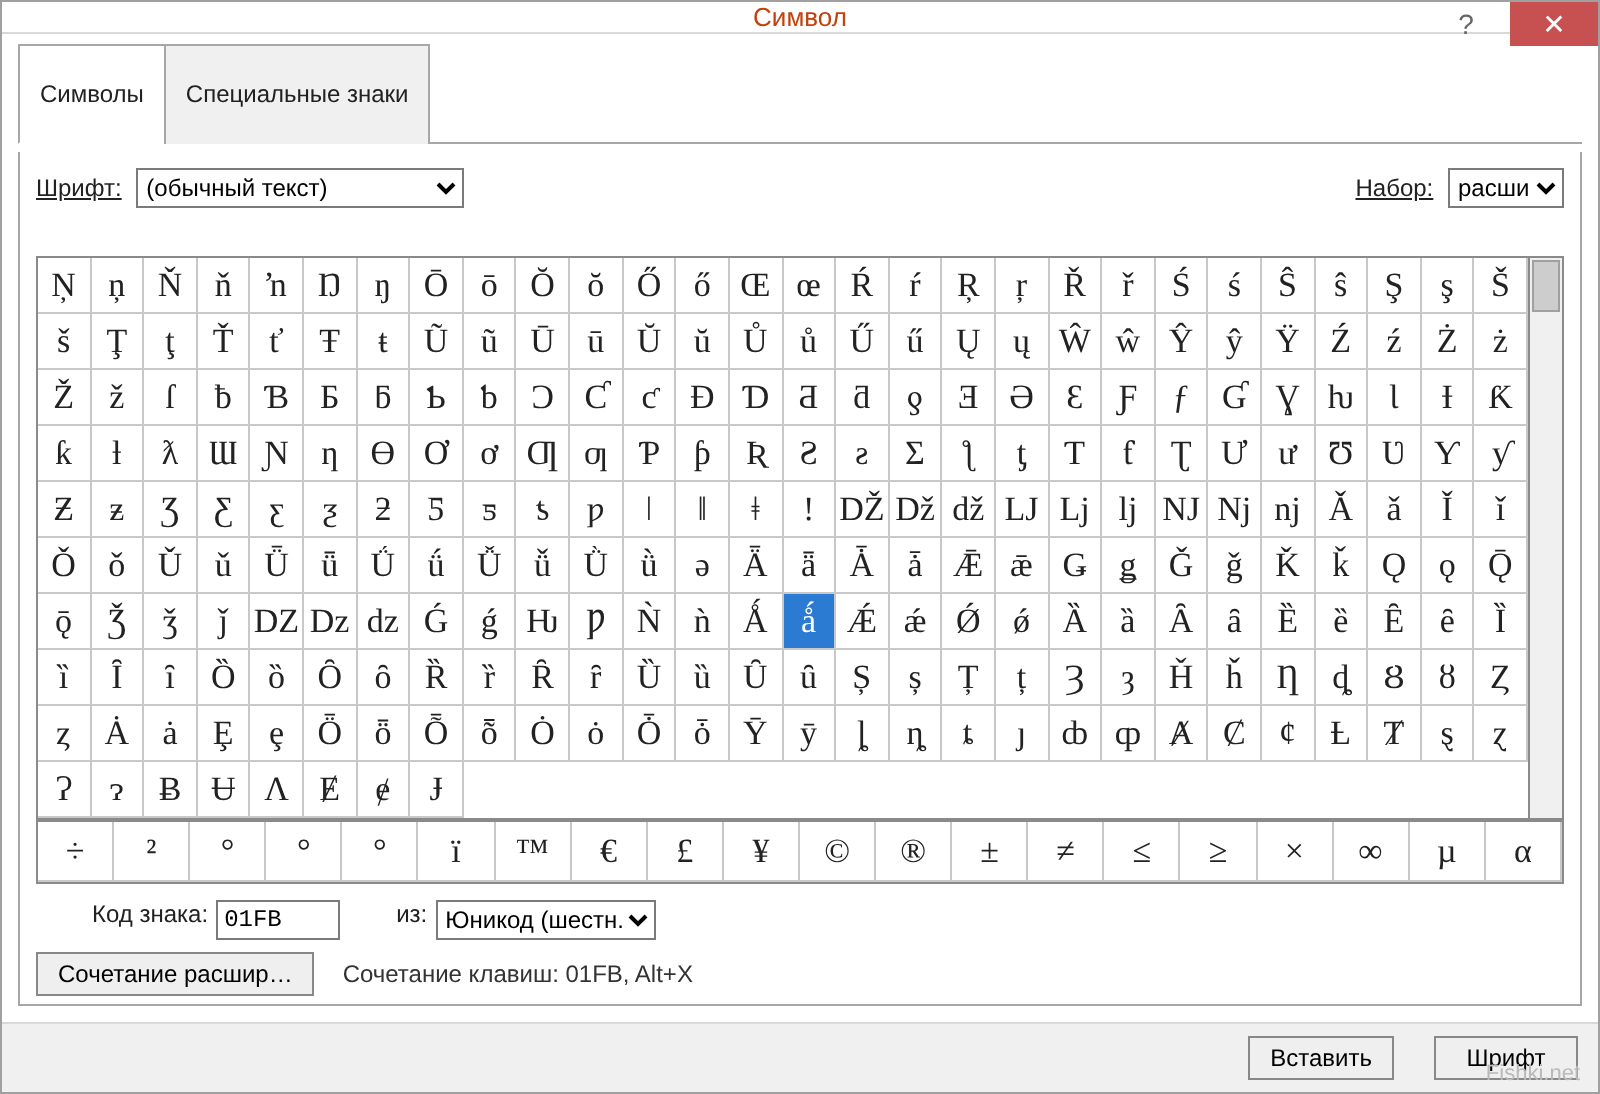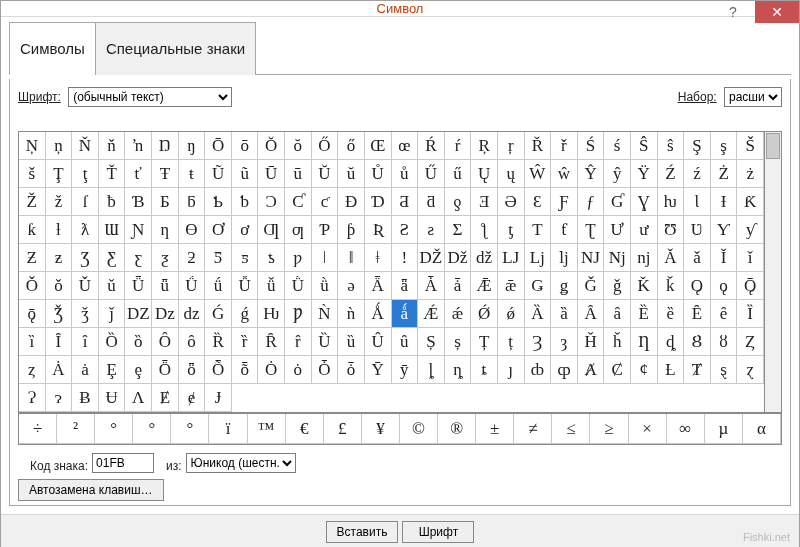--- a/index.html
+++ b/index.html
@@ -4,21 +4,21 @@
 <style>
   html,body{margin:0;padding:0;font-family:"Segoe UI",Tahoma,sans-serif;font-size:12px;background:#fff;color:#222}
   .window{width:800px;height:547px;border:1px solid #a0a0a0;box-sizing:border-box;display:flex;flex-direction:column;background:#fff}
   .titlebar{height:28px;background:#fff;display:flex;align-items:center;justify-content:center;position:relative;border-bottom:1px solid #d9d9d9}
   .titlebar .title{font-size:13px;color:#c2410c}
   .title-buttons{position:absolute;right:0;top:0;display:flex;height:22px}
   .title-btn{width:44px;height:22px;display:flex;align-items:center;justify-content:center;font-size:14px}
   .title-btn.help{color:#666}
   .title-btn.close{background:#c75050;color:#fff}
   .tabs{display:flex;border-bottom:1px solid #a7a7a7;margin:4px 8px 0 8px}
-  .tab{padding:17px 10px;border:1px solid #a7a7a7;border-bottom:none;background:#fff;font-size:15px;position:relative;top:1px;margin-right:-1px}
+  .tab{padding:17px 10px;border:1px solid #a7a7a7;border-bottom:none;background:#fff;font-size:12px;position:relative;top:1px;margin-right:-1px}
   .tab.active{background:#fff;border-bottom:1px solid #fff}
   .tab.inactive{background:#f0f0f0}
   .content{flex:1;margin:4px 8px 8px 8px;border:1px solid #a7a7a7;border-top:none;padding:8px 8px 4px 8px;display:flex;flex-direction:column}
   .row{display:flex;margin-bottom:24px}
   .row.label-row{justify-content:space-between}
   .label{margin-right:4px}
   .underline{text-decoration:underline}
   select{font-family:inherit;font-size:12px;border:1px solid #7a7a7a;background:#fff;height:20px}
   .font-select{width:164px}
   .set-select{width:58px}
@@ -26,28 +26,28 @@
   .grid{flex:1;border:1px solid #8a8a8a;display:grid;grid-template-columns:repeat(28,1fr);grid-auto-rows:28px}
   .cell{border-right:1px solid #c8c8c8;border-bottom:1px solid #c8c8c8;display:flex;align-items:center;justify-content:center;font-size:17px;font-family:"Times New Roman","Cambria",serif;cursor:pointer;user-select:none;background:#fff}
   .cell.selected{background:#2a7bd1;color:#fff}
   .scroll{width:16px;border:1px solid #8a8a8a;border-left:none;background:#f0f0f0;position:relative}
   .scroll .thumb{position:absolute;left:1px;right:1px;top:1px;height:24px;background:#cdcdcd;border:1px solid #a0a0a0}
   .section-label{margin-top:6px;margin-bottom:2px}
   .recent{display:grid;grid-template-columns:repeat(20,1fr);grid-auto-rows:30px;border:1px solid #8a8a8a}
   .recent .cell{font-size:17px}
   .desc-row{display:flex;align-items:center;margin-top:8px}
   .desc{flex:1;font-size:11px;letter-spacing:.3px}
-  .field{display:flex;align-items:flex-end;margin-left:12px}
-  .field input{width:54px;height:18px;border:1px solid #7a7a7a;font-family:Liberation Sans, sans-serif;font-size:12px;padding:0 3px}
+  .field{display:flex;align-items:flex-start;margin-left:28px}
+  .field input{width:54px;height:18px;border:1px solid #7a7a7a;font-family:Liberation Mono, monospace;font-size:12px;padding:0 3px}
   .from-select{width:110px}
   .btns-row{display:flex;align-items:center;margin-top:6px}
   .btn{border:1px solid #888;background:#efefef;padding:3px 10px;font-family:inherit;font-size:12px;cursor:pointer}
   .btns-row .btn{margin-right:8px}
   .hint{margin-left:6px;color:#333}
-  .footer{display:flex;justify-content:center;padding:6px 10px;border-top:1px solid #d9d9d9;gap:4px;background:#f0f0f0}
+  .footer{display:flex;justify-content:flex-end;padding:6px 10px;border-top:1px solid #d9d9d9;gap:20px;background:#f0f0f0}
   .footer .btn{min-width:72px}
   .watermark{position:absolute;right:10px;bottom:4px;color:#b9b9b9;font-size:11px;pointer-events:none}
 </style>
 </head>
 <body>
 
 <div class="window">
   <div class="titlebar">
     <span class="title">Символ</span>
     <div class="title-buttons">
@@ -376,21 +376,22 @@
       </div>
       <div class="field">
         <span class="label">из:</span>
         <select class="from-select">
           <option>Юникод (шестн.)</option>
         </select>
       </div>
     </div>
 
     <div class="btns-row">
-      <button class="btn">Автозамена клавиш…</button>
+      <button class="btn">Сочетание расшир…</button>
+      <span class="hint">Сочетание клавиш: 01FB, Alt+X</span>
     </div>
 
   </div>
 
   <div class="footer">
     <button class="btn">Вставить</button>
     <button class="btn">Шрифт</button>
   </div>
 
   <div class="watermark">Fishki.net</div>

